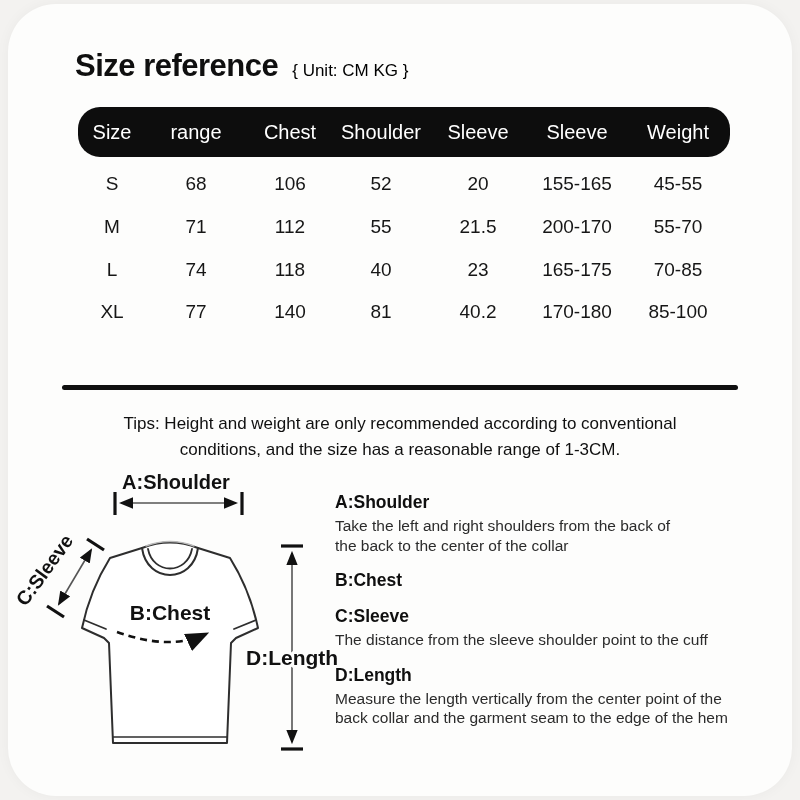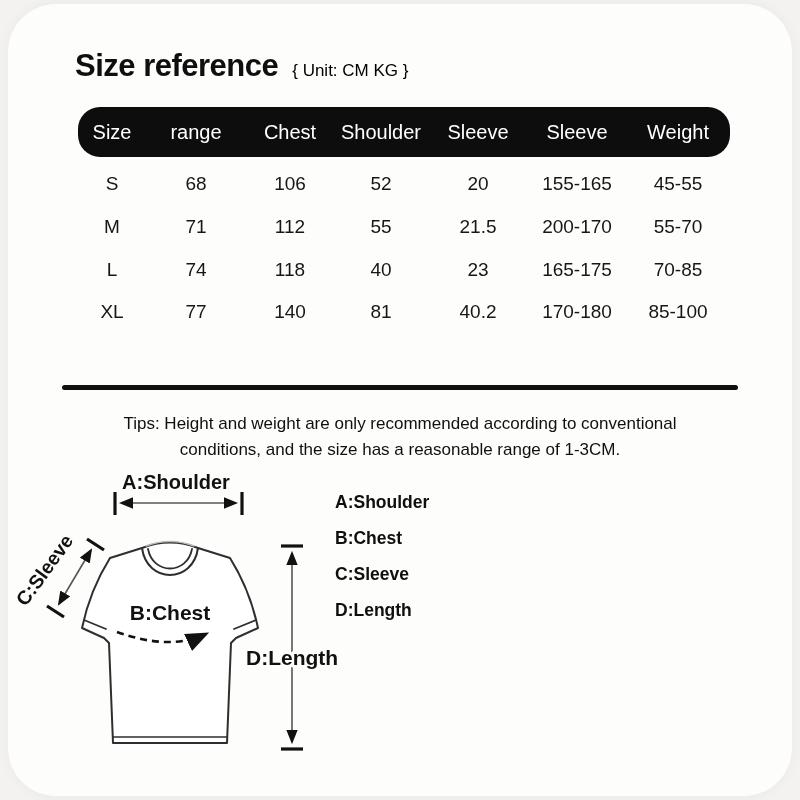--- a/index.html
+++ b/index.html
@@ -169,23 +169,28 @@
     <line x1="261" y1="84" x2="283" y2="84" stroke="#111" stroke-width="3.2"></line>
     <line x1="261" y1="287" x2="283" y2="287" stroke="#111" stroke-width="3.2"></line>
     <line x1="272" y1="91" x2="272" y2="280" stroke="#555" stroke-width="1.6" marker-start="url(#arr)" marker-end="url(#arr)"></line>
   </g>
   <text class="haloed" x="226" y="203" font-size="21">D:Length</text>
 </svg>
 
 <div class="guide">
   <div class="guide-section">
     <div class="guide-heading">A:Shoulder</div>
+    <p class="guide-desc">Take the left and right shoulders from the back of
+the back to the center of the collar</p>
   </div>
   <div class="guide-section">
     <div class="guide-heading">B:Chest</div>
   </div>
   <div class="guide-section">
     <div class="guide-heading">C:Sleeve</div>
+    <p class="guide-desc">The distance from the sleeve shoulder point to the cuff</p>
   </div>
   <div class="guide-section">
     <div class="guide-heading">D:Length</div>
+    <p class="guide-desc">Measure the length vertically from the center point of the
+back collar and the garment seam to the edge of the hem</p>
   </div>
 </div>
 
 </body></html>

